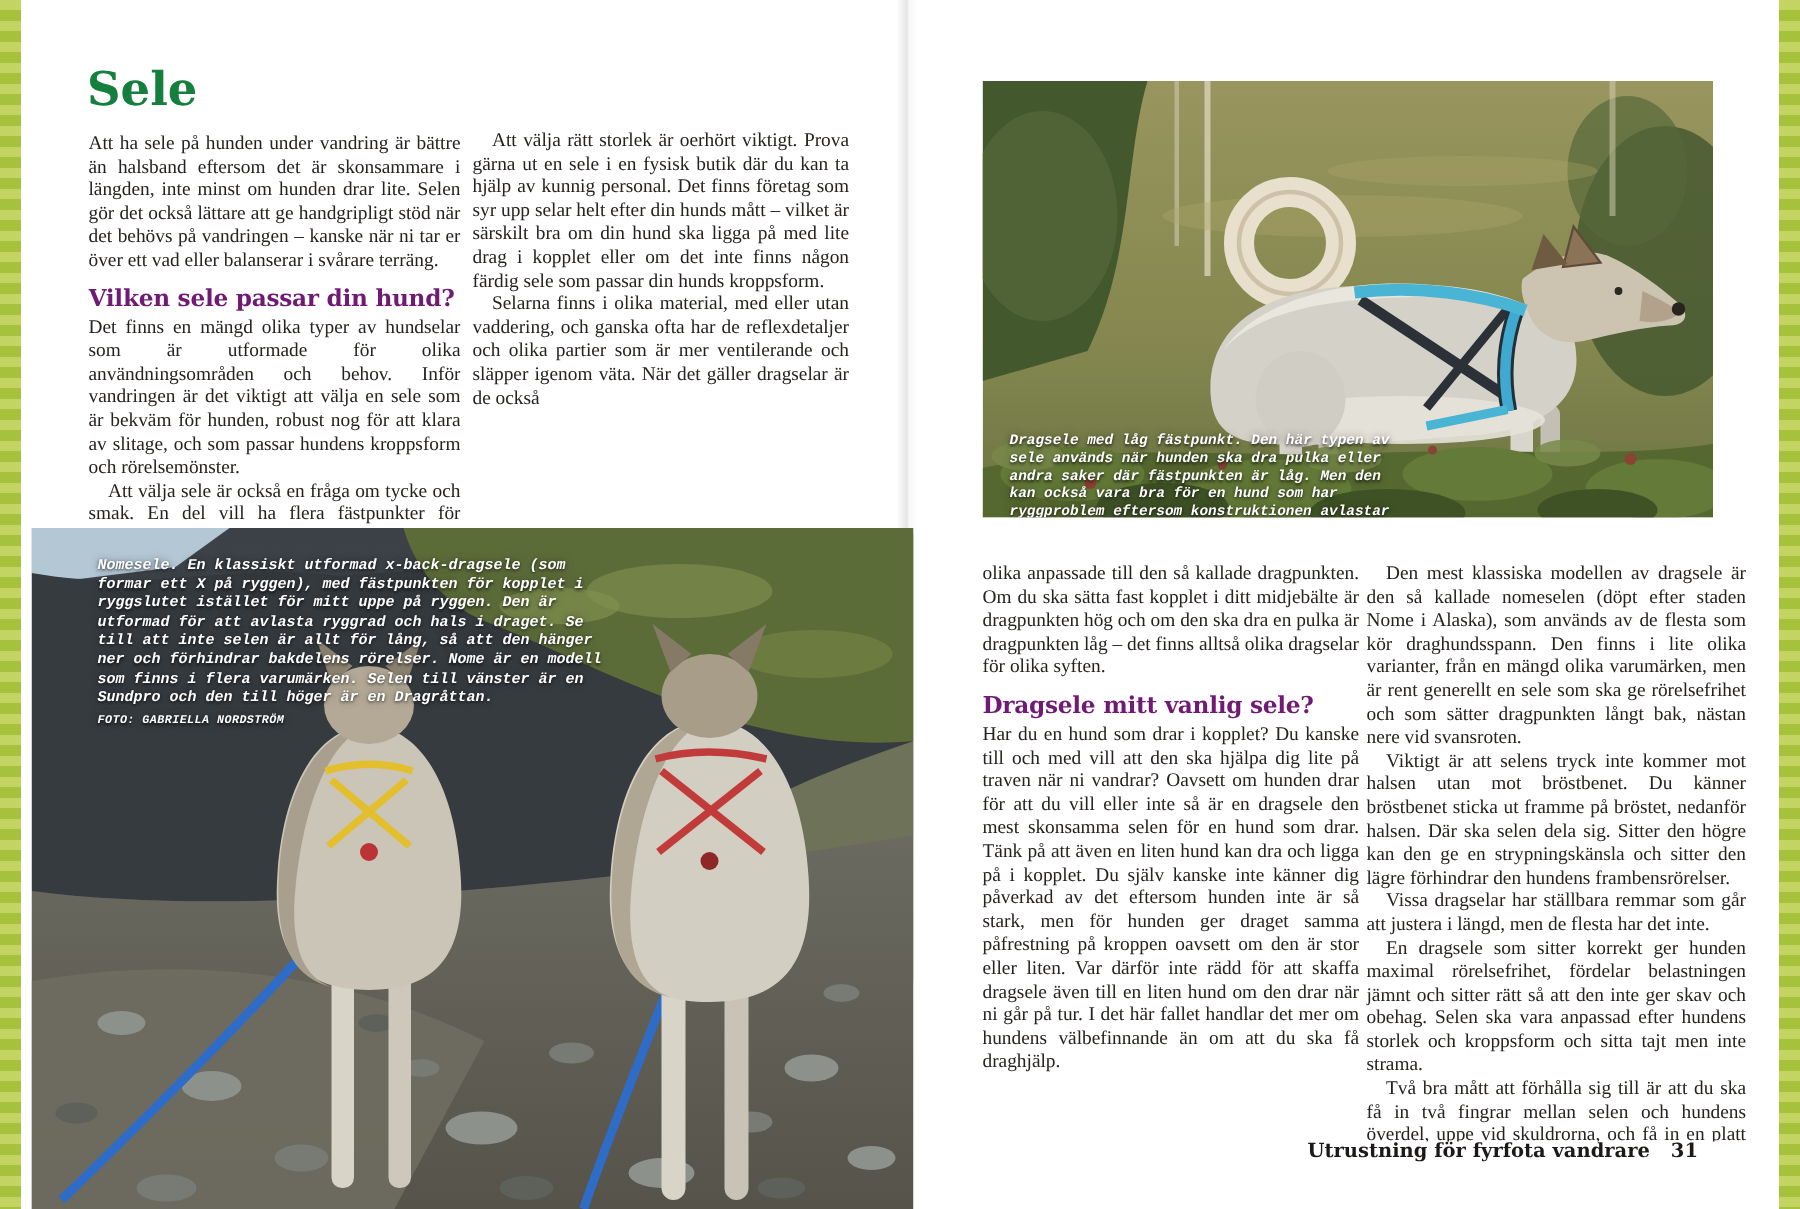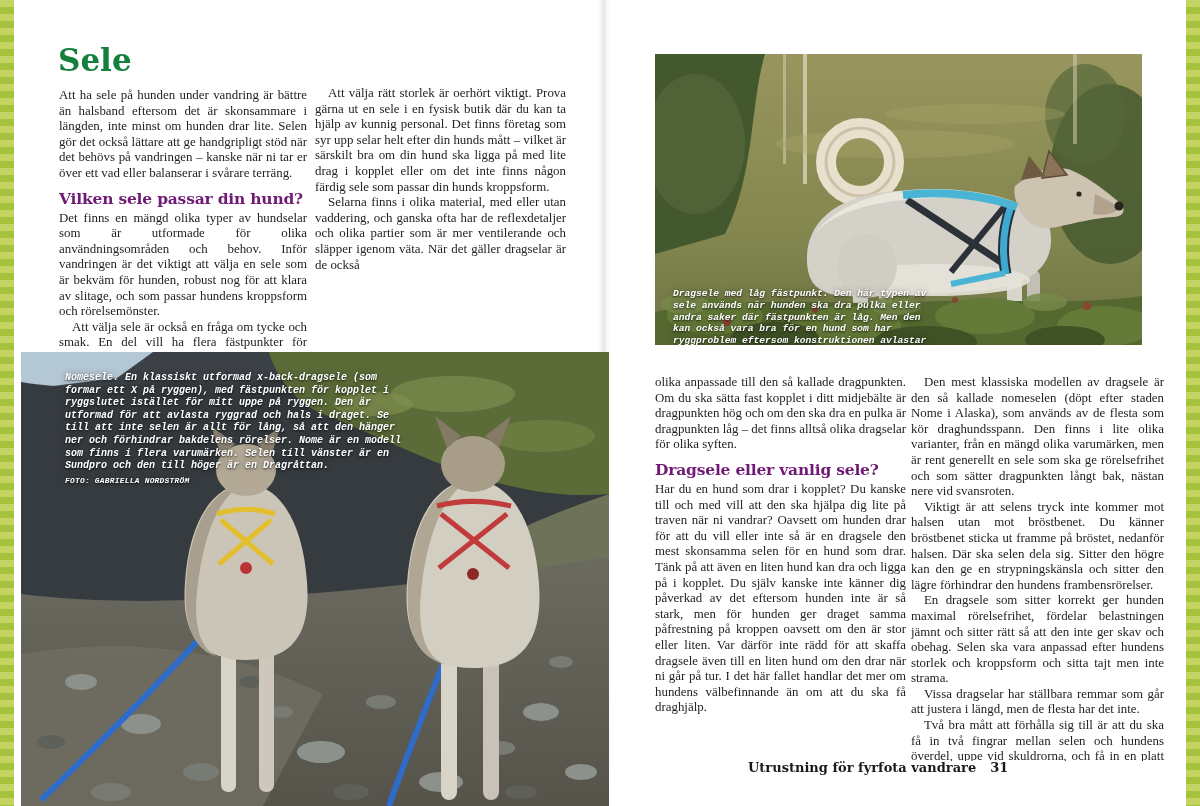--- a/index.html
+++ b/index.html
@@ -65,21 +65,21 @@
     color:#ffffff;
     text-shadow:0 1px 2px rgba(0,0,0,0.65), 0 0 6px rgba(0,0,0,0.35);
   }
   .caption-left{left:44px;top:20px;width:342px;font-size:10px;line-height:12.6px;}
   .caption-right{left:18px;top:234px;width:258px;font-size:9.6px;line-height:11.8px;}
   .cap-credit{
     font-size:7.8px;line-height:10px;margin-top:3px;letter-spacing:0.3px;font-style:italic;
   }
   
   .footer{
-    position:absolute;right:52px;top:760px;width:400px;
+    position:absolute;right:68px;top:760px;width:400px;text-align:right;
     font-family:"DejaVu Serif", serif;font-size:13px;font-weight:700;color:#1c1a18;
   }
   .footer .pageno{margin-left:14px;}
 </style>
 </head>
 <body>
 
 <div>
 
   <div class="stripe left"></div>
@@ -256,29 +256,29 @@
         </g>
       </svg>
       <div class="caption caption-right">
         <span>Dragsele med låg fästpunkt.</span>
         <span>Den här typen av sele används när hunden ska dra pulka eller andra saker där fästpunkten är låg. Men den kan också vara bra för en hund som har ryggproblem eftersom konstruktionen avlastar ryggen.</span>
       </div>
     </div>
 
     <div class="col col-r1">
       <p class="body">olika anpassade till den så kallade dragpunkten. Om du ska sätta fast kopplet i ditt midjebälte är dragpunkten hög och om den ska dra en pulka är dragpunkten låg – det finns alltså olika dragselar för olika syften.</p>
-      <h2 class="subhead">Dragsele eller vanlig sele?</h2>
+      <h2 class="subhead">Dragsele mitt vanlig sele?</h2>
       <p class="body">Har du en hund som drar i kopplet? Du kanske till och med vill att den ska hjälpa dig lite på traven när ni vandrar? Oavsett om hunden drar för att du vill eller inte så är en dragsele den mest skonsamma selen för en hund som drar. Tänk på att även en liten hund kan dra och ligga på i kopplet. Du själv kanske inte känner dig påverkad av det eftersom hunden inte är så stark, men för hunden ger draget samma påfrestning på kroppen oavsett om den är stor eller liten. Var därför inte rädd för att skaffa dragsele även till en liten hund om den drar när ni går på tur. I det här fallet handlar det mer om hundens välbefinnande än om att du ska få draghjälp.</p>
     </div>
 
     <div class="col col-r2">
       <p class="body indent">Den mest klassiska modellen av dragsele är den så kallade nomeselen (döpt efter staden Nome i Alaska), som används av de flesta som kör draghundsspann. Den finns i lite olika varianter, från en mängd olika varumärken, men är rent generellt en sele som ska ge rörelsefrihet och som sätter dragpunkten långt bak, nästan nere vid svansroten.</p>
       <p class="body indent">Viktigt är att selens tryck inte kommer mot halsen utan mot bröstbenet. Du känner bröstbenet sticka ut framme på bröstet, nedanför halsen. Där ska selen dela sig. Sitter den högre kan den ge en strypningskänsla och sitter den lägre förhindrar den hundens frambensrörelser.</p>
+      <p class="body indent">Vissa dragselar har ställbara remmar som går att justera i längd, men de flesta har det inte.</p>
       <p class="body indent">En dragsele som sitter korrekt ger hunden maximal rörelsefrihet, fördelar belastningen jämnt och sitter rätt så att den inte ger skav och obehag. Selen ska vara anpassad efter hundens storlek och kroppsform och sitta tajt men inte strama.</p>
-      <p class="body indent">Vissa dragselar har ställbara remmar som går att justera i längd, men de flesta har det inte.</p>
       <p class="body indent">Två bra mått att förhålla sig till är att du ska få in två fingrar mellan selen och hundens överdel, uppe vid skuldrorna, och få in en platt hand under selen vid sidan av bröstkorgen. Dragselar</p>
     </div>
 
     <div class="footer">
       <span>Utrustning för fyrfota vandrare</span><span class="pageno">31</span>
     </div>
   </div>
 </div>
 
 </body></html>

